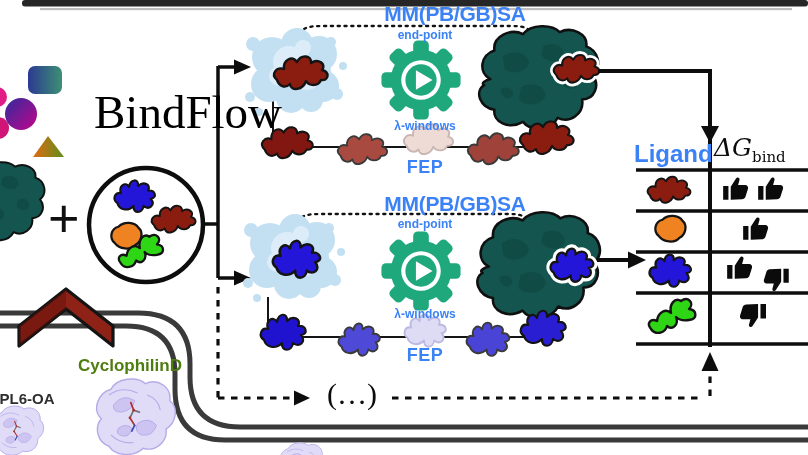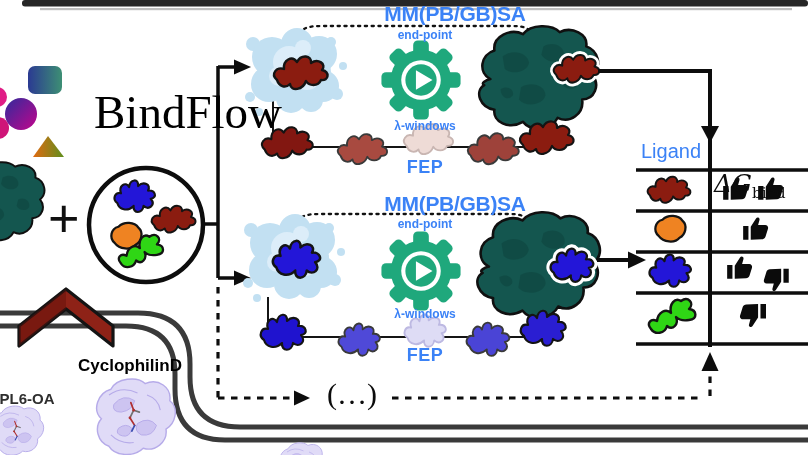--- a/index.html
+++ b/index.html
@@ -5,25 +5,25 @@
   html,body{margin:0;padding:0;background:#fff;}
   #canvas{position:relative;width:808px;height:455px;background:#ffffff;overflow:hidden;
           font-family:"Liberation Sans",sans-serif;}
   .lbl{position:absolute;color:#3b82f6;text-align:center;line-height:1.05;white-space:nowrap;
        font-family:"Liberation Sans",sans-serif;}
   .method{font-size:21px;font-weight:800;letter-spacing:-0.3px;}
   .sub{font-size:12px;font-weight:700;}
   .fep{font-size:18px;font-weight:800;letter-spacing:0.5px;}
   .brand{font-family:"Liberation Serif",serif;font-size:47px;color:#000000;font-weight:400;}
   .plus{font-size:54px;font-weight:500;color:#101010;}
-  .tblhead{font-size:20px;font-weight:400;}
+  .tblhead{font-size:24px;font-weight:700;}
   .dg{font-family:"DejaVu Serif",serif;font-size:25px;color:#0c0c0c;}
   .dg i{font-style:italic;}
   .dg sub{font-size:15px;font-style:normal;}
-  .sysname{font-size:17px;font-weight:800;color:#000000;}
+  .sysname{font-size:17px;font-weight:800;color:#4d7c0f;}
   .sysname2{font-size:15px;font-weight:800;color:#2e2e2e;}
   .dots{font-family:"Liberation Serif",serif;font-size:30px;color:#0c0c0c;}
   svg{position:absolute;left:0;top:0;}
 </style>
 </head>
 <body>
 
 <div id="canvas">
 
 <svg width="808" height="455" viewBox="0 0 808 455">
@@ -280,18 +280,18 @@
 <div class="lbl fep" style="left:340px;top:158px;width:170px;">FEP</div>
 
 <div class="lbl method" style="left:340px;top:193px;width:230px;">MM(PB/GB)SA</div>
 <div class="lbl sub" style="left:340px;top:218px;width:170px;">end-point</div>
 <div class="lbl sub" style="left:340px;top:308px;width:170px;">λ-windows</div>
 <div class="lbl fep" style="left:340px;top:346px;width:170px;">FEP</div>
 
 <div class="lbl dots" style="left:312px;top:378px;width:80px;">(…)</div>
 
 <div class="lbl tblhead" style="left:634px;top:141px;width:74px;">Ligand</div>
-<div class="lbl dg" style="left:714px;top:135px;margin-top:36px;"><i>ΔG</i><sub>bind</sub></div>
+<div class="lbl dg" style="left:714px;top:135px;"><i>ΔG</i><sub>bind</sub></div>
 
 <div class="lbl sysname" style="left:62px;top:357px;width:136px;">CyclophilinD</div>
 <div class="lbl sysname2" style="left:-6px;top:391px;width:66px;">PL6-OA</div>
 
 </div>
 
 </body></html>

